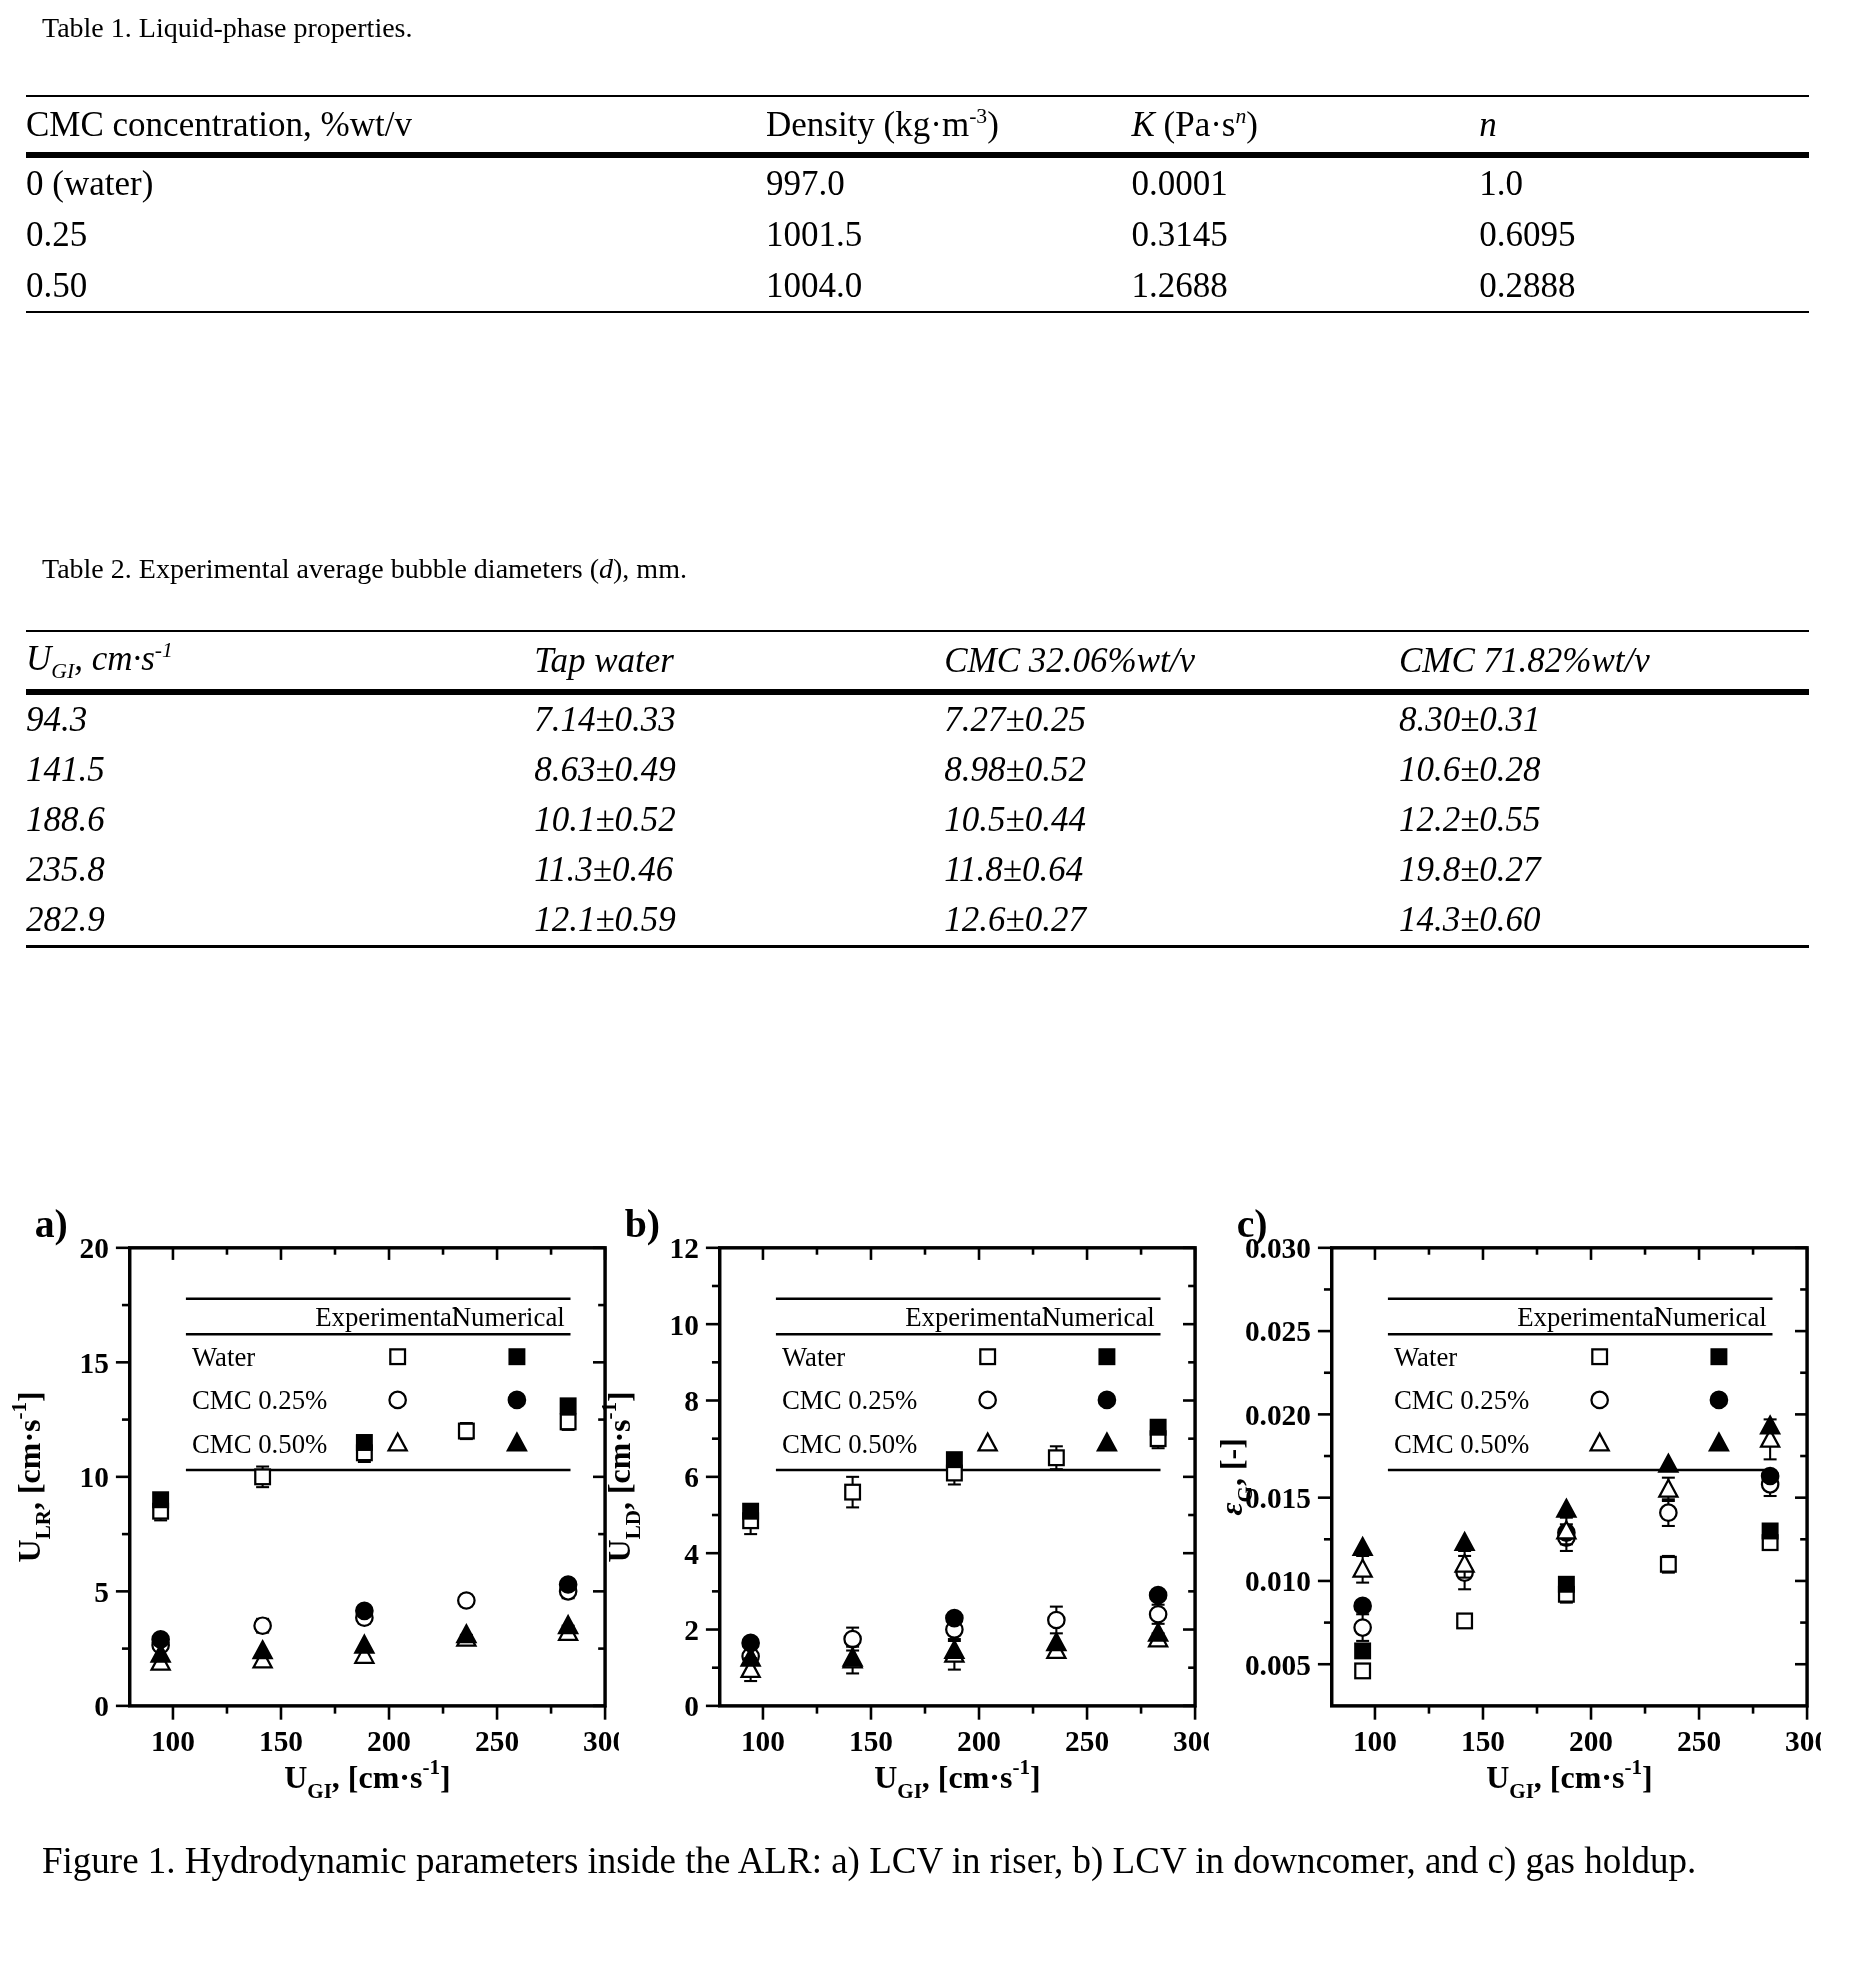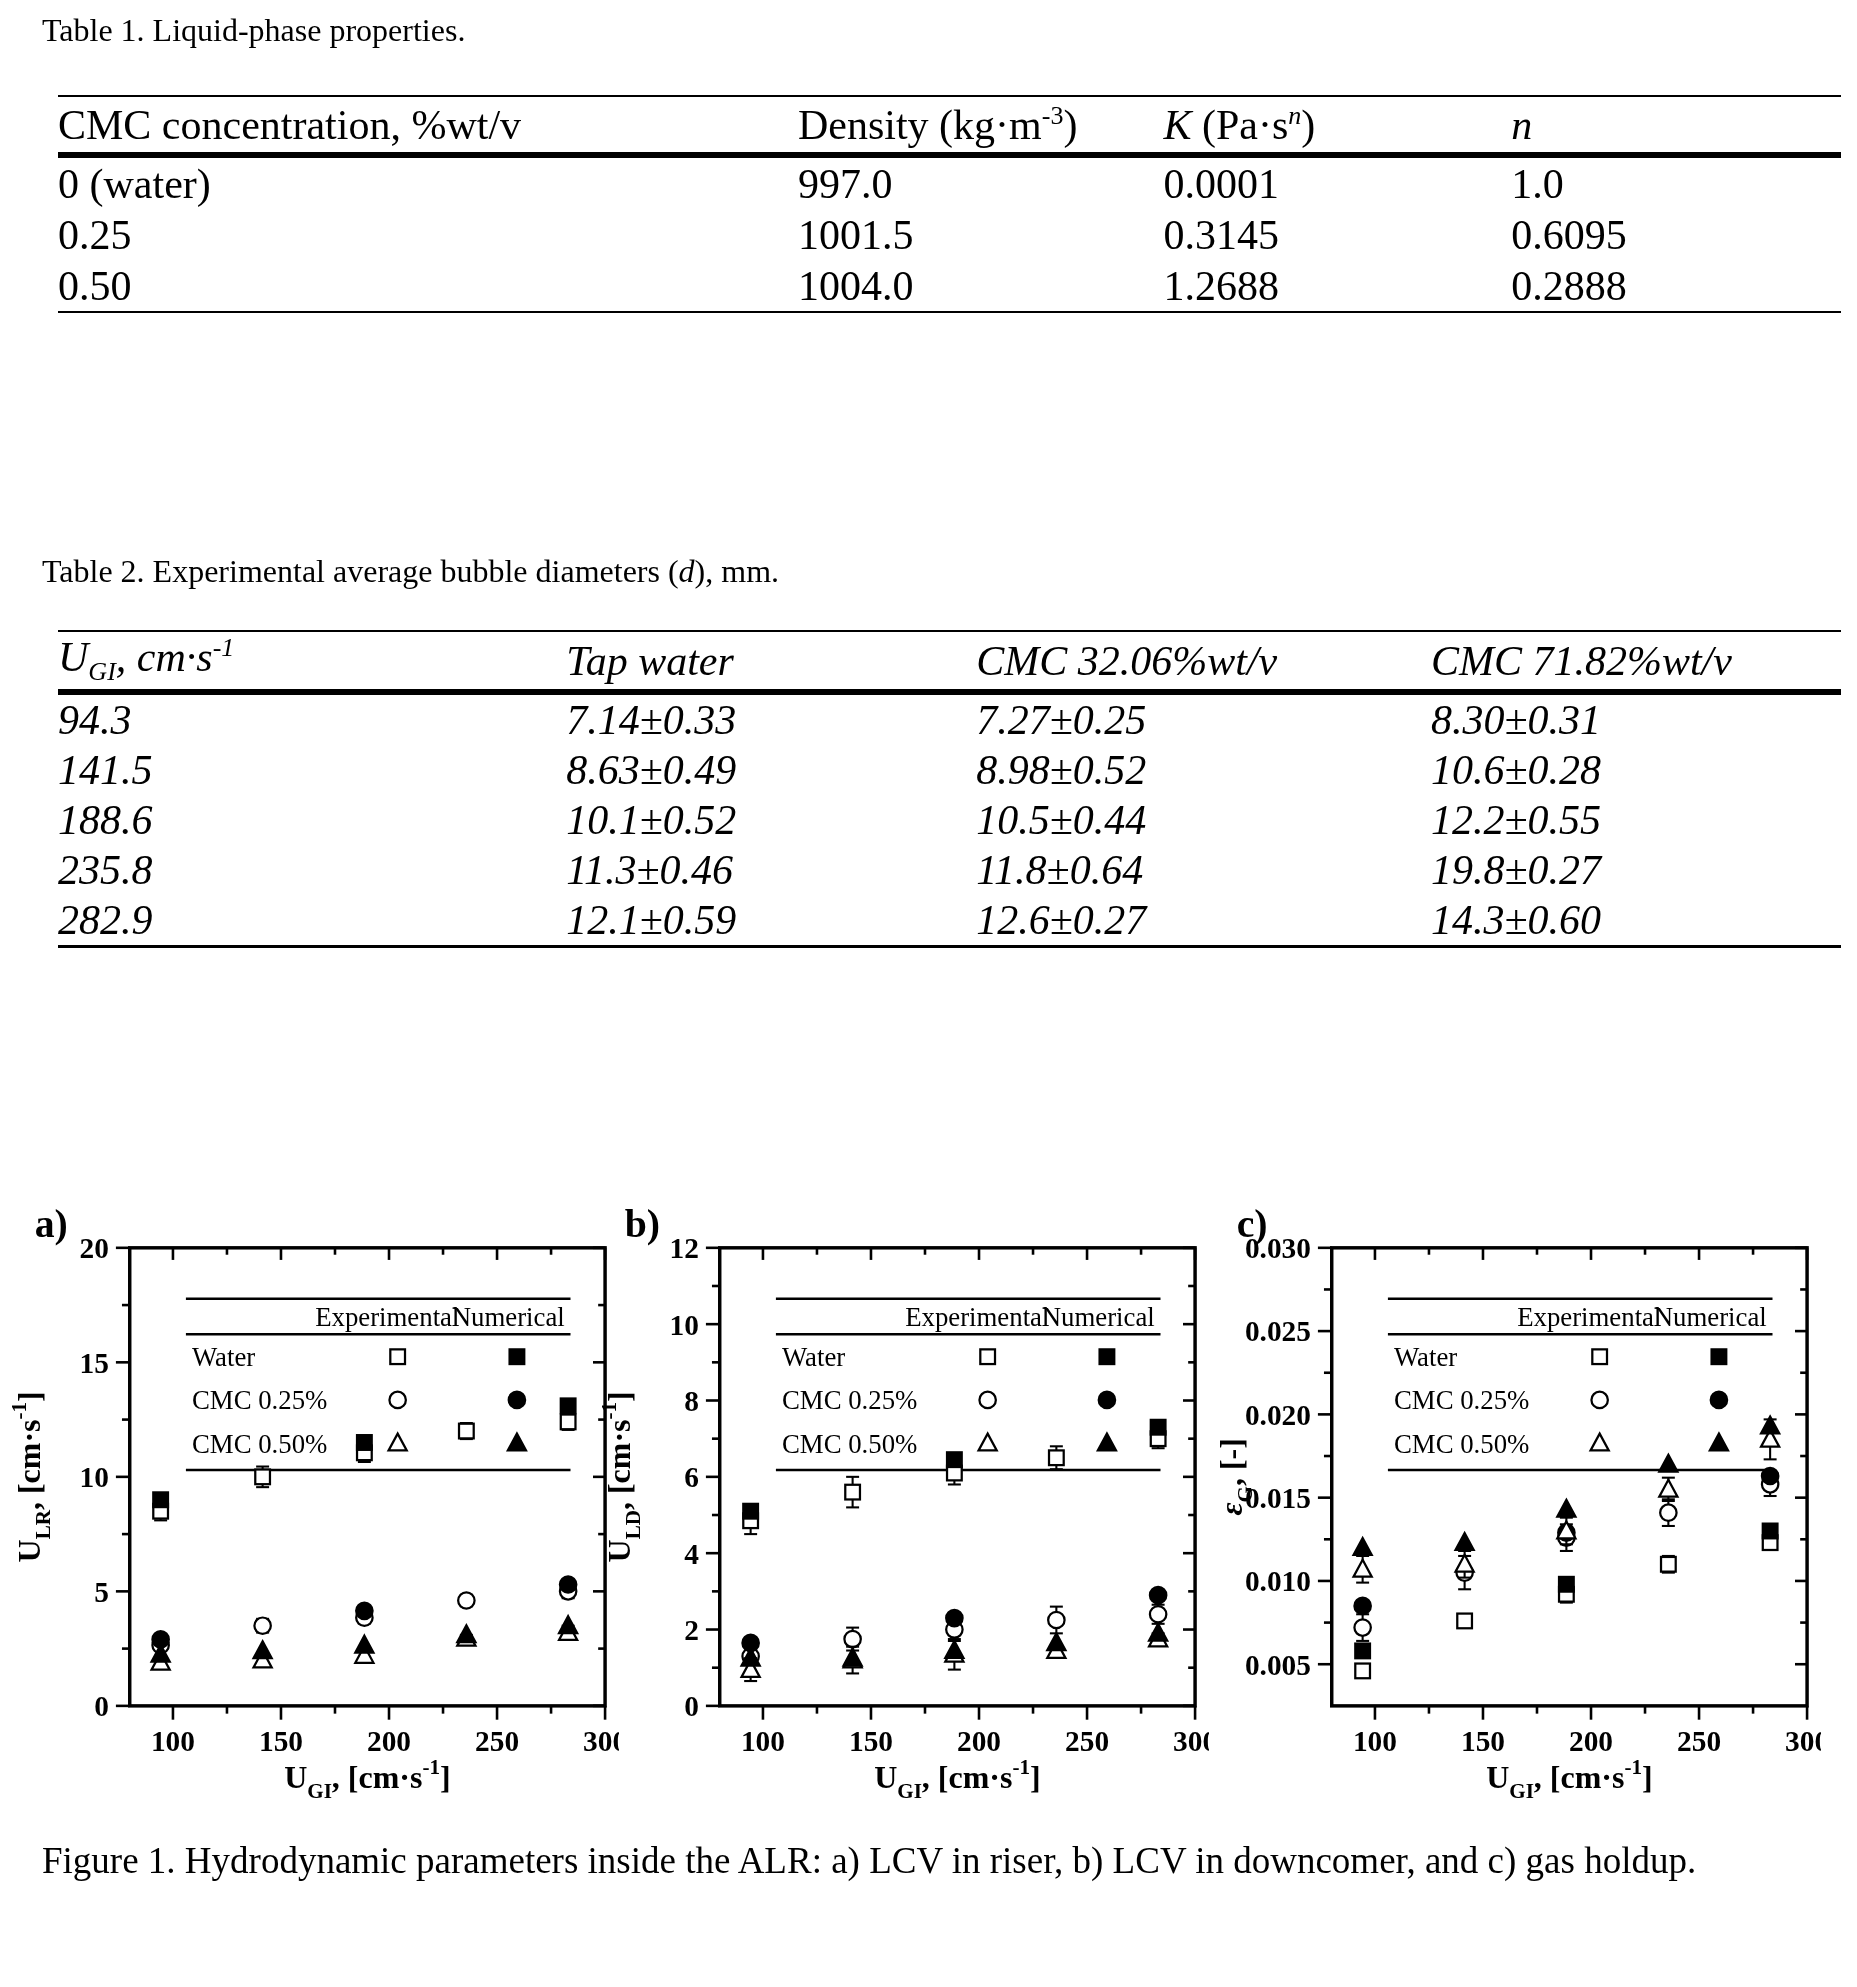--- a/index.html
+++ b/index.html
@@ -1,20 +1,20 @@
 <!DOCTYPE html>
 <html style="font-size:14px"><head>
 <meta charset="utf-8">
 <style>
   html,body{margin:0;padding:0;background:#fff;}
   #page{position:relative;width:1857px;height:1987px;background:#ffffff;
         font-family:"Liberation Serif",serif;color:#000;overflow:hidden;}
-  .tbl-title{position:absolute;left:42px;font-size:32px;white-space:nowrap;}
-  table.datatable{position:absolute;left:58px;width:1783px;border-collapse:collapse;
-        table-layout:fixed;font-size:42px;}
+  .tbl-title{position:absolute;left:42px;font-size:28px;white-space:nowrap;}
+  table.datatable{position:absolute;left:26px;width:1783px;border-collapse:collapse;
+        table-layout:fixed;font-size:35px;}
   table.datatable th{font-weight:normal;text-align:left;vertical-align:middle;
         padding:0;border-bottom:6px solid #000;}
   table.datatable td{padding:0;vertical-align:middle;}
   #table1{top:95px;border-top:2.6px solid #000;border-bottom:2.6px solid #000;}
   #table1 th{height:55px;}
   #table1 td{height:51px;}
   #table2{top:630px;border-top:2.6px solid #000;border-bottom:3.5px solid #000;font-style:italic;}
   #table2 th{height:57px;}
   #table2 td{height:50px;}
   sup,sub{font-size:62%;}

